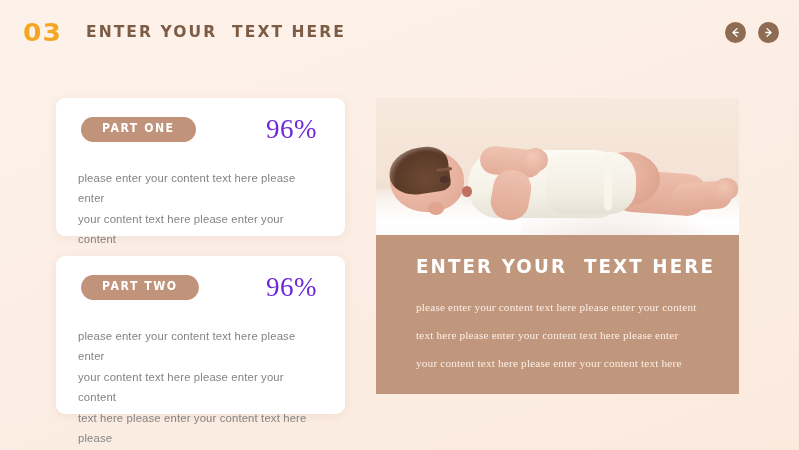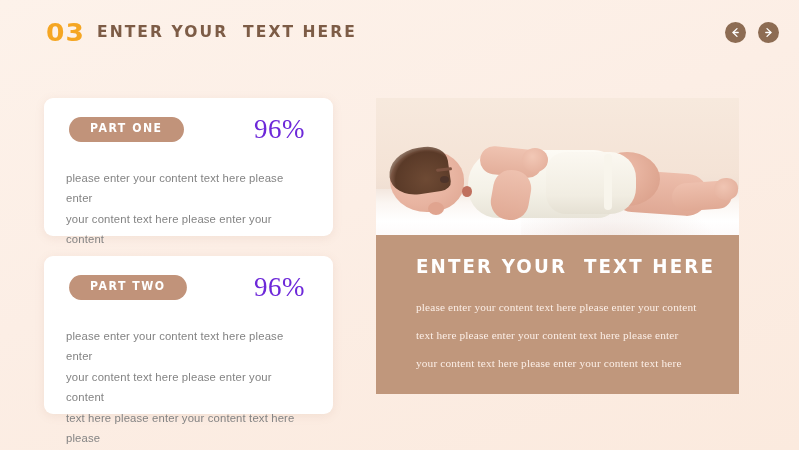--- a/index.html
+++ b/index.html
@@ -18,25 +18,25 @@
     position: relative;
     width: 799px;
     height: 450px;
     background: linear-gradient(160deg, #fdf2ea 0%, #fceee5 45%, #fbeade 100%);
     box-sizing: border-box;
   }
 
   
   .header {
     position: absolute;
-    left: 46px;
+    left: 23px;
     top: 20px;
     display: flex;
     align-items: center;
-    gap: 14px;
+    gap: 26px;
   }
   .header-number {
     font-family: "DejaVu Sans", sans-serif;
     font-size: 25px;
     font-weight: bold;
     color: #f5a623;
     letter-spacing: 1px;
     line-height: 1;
     transform: scaleX(1.06);
     transform-origin: left center;
@@ -69,21 +69,21 @@
     display: flex;
     align-items: center;
     justify-content: center;
     cursor: pointer;
   }
   .nav-btn svg { display: block; }
 
   
   .card {
     position: absolute;
-    left: 44px;
+    left: 56px;
     width: 289px;
     background: #ffffff;
     border-radius: 9px;
     box-shadow: 0 2px 10px rgba(176,135,110,0.13);
     box-sizing: border-box;
     padding: 18px 22px 16px 22px;
   }
   .card-one { top: 98px; height: 138px; }
   .card-two { top: 256px; height: 158px; }
 

